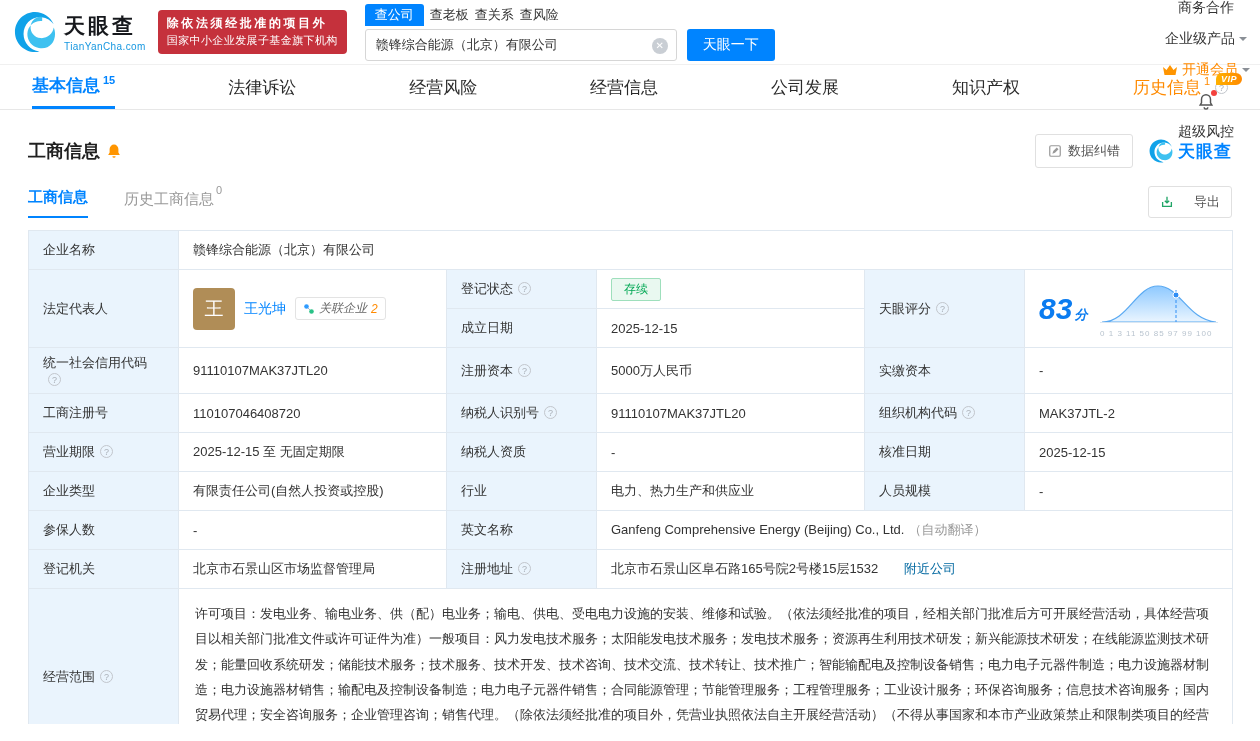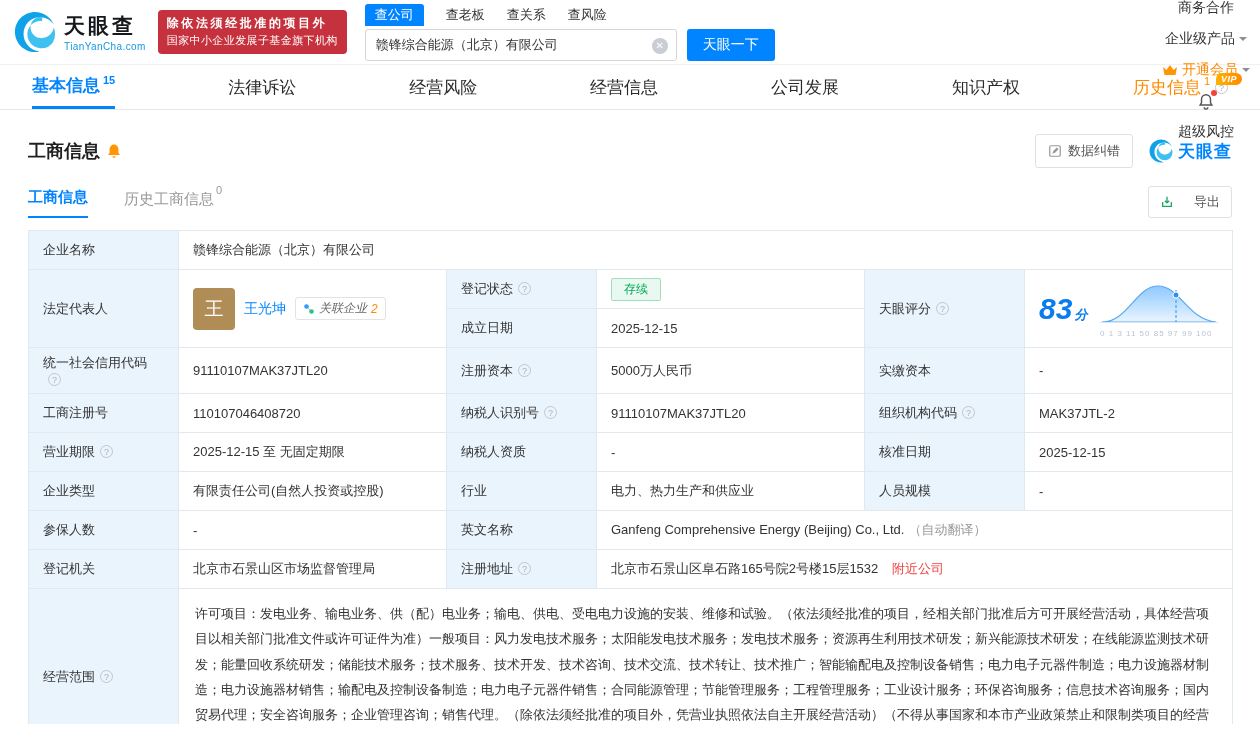--- a/index.html
+++ b/index.html
@@ -11,21 +11,21 @@
   .topbar { height:64px; display:flex; align-items:center; padding:0 10px 0 14px; gap:12px; white-space:nowrap; }
   .logo { display:flex; align-items:center; gap:8px; cursor:pointer; }
   .swoosh { width:42px; height:42px; display:block; }
   .logo-cn { font-size:21px; font-weight:bold; color:#16181c; letter-spacing:3px; }
   .logo-en { font-size:10px; color:#1697e0; letter-spacing:.4px; margin-top:1px; }
   .slogan { background:#c5313c; color:#fff; border-radius:4px; padding:5px 9px; line-height:1.45; }
   .slogan-l1 { font-size:12px; font-weight:bold; letter-spacing:2.6px; }
   .slogan-l2 { font-size:11px; letter-spacing:.4px; }
 
   .search-area { margin-left:6px; }
-  .search-tabs { display:flex; align-items:center; gap:22px; height:22px; font-size:13px; }
+  .search-tabs { display:flex; align-items:center; gap:6px; height:22px; font-size:13px; }
   .stab-top { color:#333; cursor:pointer; }
   .stab-top.active { background:#0084ff; color:#fff; padding:2px 10px; border-radius:3px 3px 0 0; }
   .search-row { display:flex; align-items:center; margin-top:3px; }
   .search-box { position:relative; width:312px; height:32px; border:1px solid #d6d6d6; border-radius:3px; background:#fff; }
   .search-input { border:none; outline:none; width:100%; height:100%; padding:0 30px 0 10px; font-size:13px; color:#333; font-family:inherit; background:transparent; }
   .clear-ic { position:absolute; right:8px; top:8px; width:16px; height:16px; background:#c9ced4; color:#fff; border-radius:50%; font-size:10px; line-height:16px; text-align:center; cursor:pointer; }
   .search-btn { width:88px; height:32px; margin-left:10px; background:#0084ff; color:#fff; border:none; border-radius:3px; font-size:14px; cursor:pointer; font-family:inherit; }
 
   .top-right { margin-left:auto; display:flex; align-items:center; gap:13px; font-size:14px; color:#333;flex-direction:column; }
   .app-pill { display:flex; align-items:center; gap:6px; background:#e9f3ff; border-radius:4px; padding:7px 10px; cursor:pointer; }
@@ -73,21 +73,21 @@
   .rep-name { color:#0084ff; font-size:14px; cursor:pointer; text-decoration:none; }
   .rel-badge { display:inline-flex; align-items:center; gap:4px; border:1px solid #e3e3e3; border-radius:3px; padding:2px 7px; font-size:12px; color:#666; cursor:pointer; background:#fff;font-style:italic; }
   .rel-count { color:#ff8a00; }
   .status-badge { display:inline-block; padding:2px 12px; font-size:12px; color:#00a854; background:#e9f8f0; border:1px solid #9edfbc; border-radius:2px; }
   .score-wrap { display:flex; align-items:center; gap:10px;justify-content:space-between; }
   .score-num { color:#0b7cf0; font-style:italic; font-weight:bold; font-size:30px; line-height:1; flex:0 0 auto; }
   .score-unit { font-size:13px; margin-left:2px; }
   .score-chart { display:flex; flex-direction:column; }
   .score-axis { font-size:8px; color:#b9c4cf; letter-spacing:1px; margin-top:-1px; }
   .note { color:#999; margin-left:4px; }
-  .blue-link { color:#ef4444; cursor:pointer; text-decoration:none; margin-left:10px; white-space:nowrap;text-align:center; }
+  .blue-link { color:#0369a1; cursor:pointer; text-decoration:none; margin-left:22px; white-space:nowrap;text-align:center; }
   td.scope-val { line-height:1.95; padding:12px 16px; height:auto; }
 </style>
 </head>
 <body>
 
 <div class="page">
 
   <header class="topbar">
     <div class="logo">
       <svg class="swoosh" viewBox="0 0 44 44">

